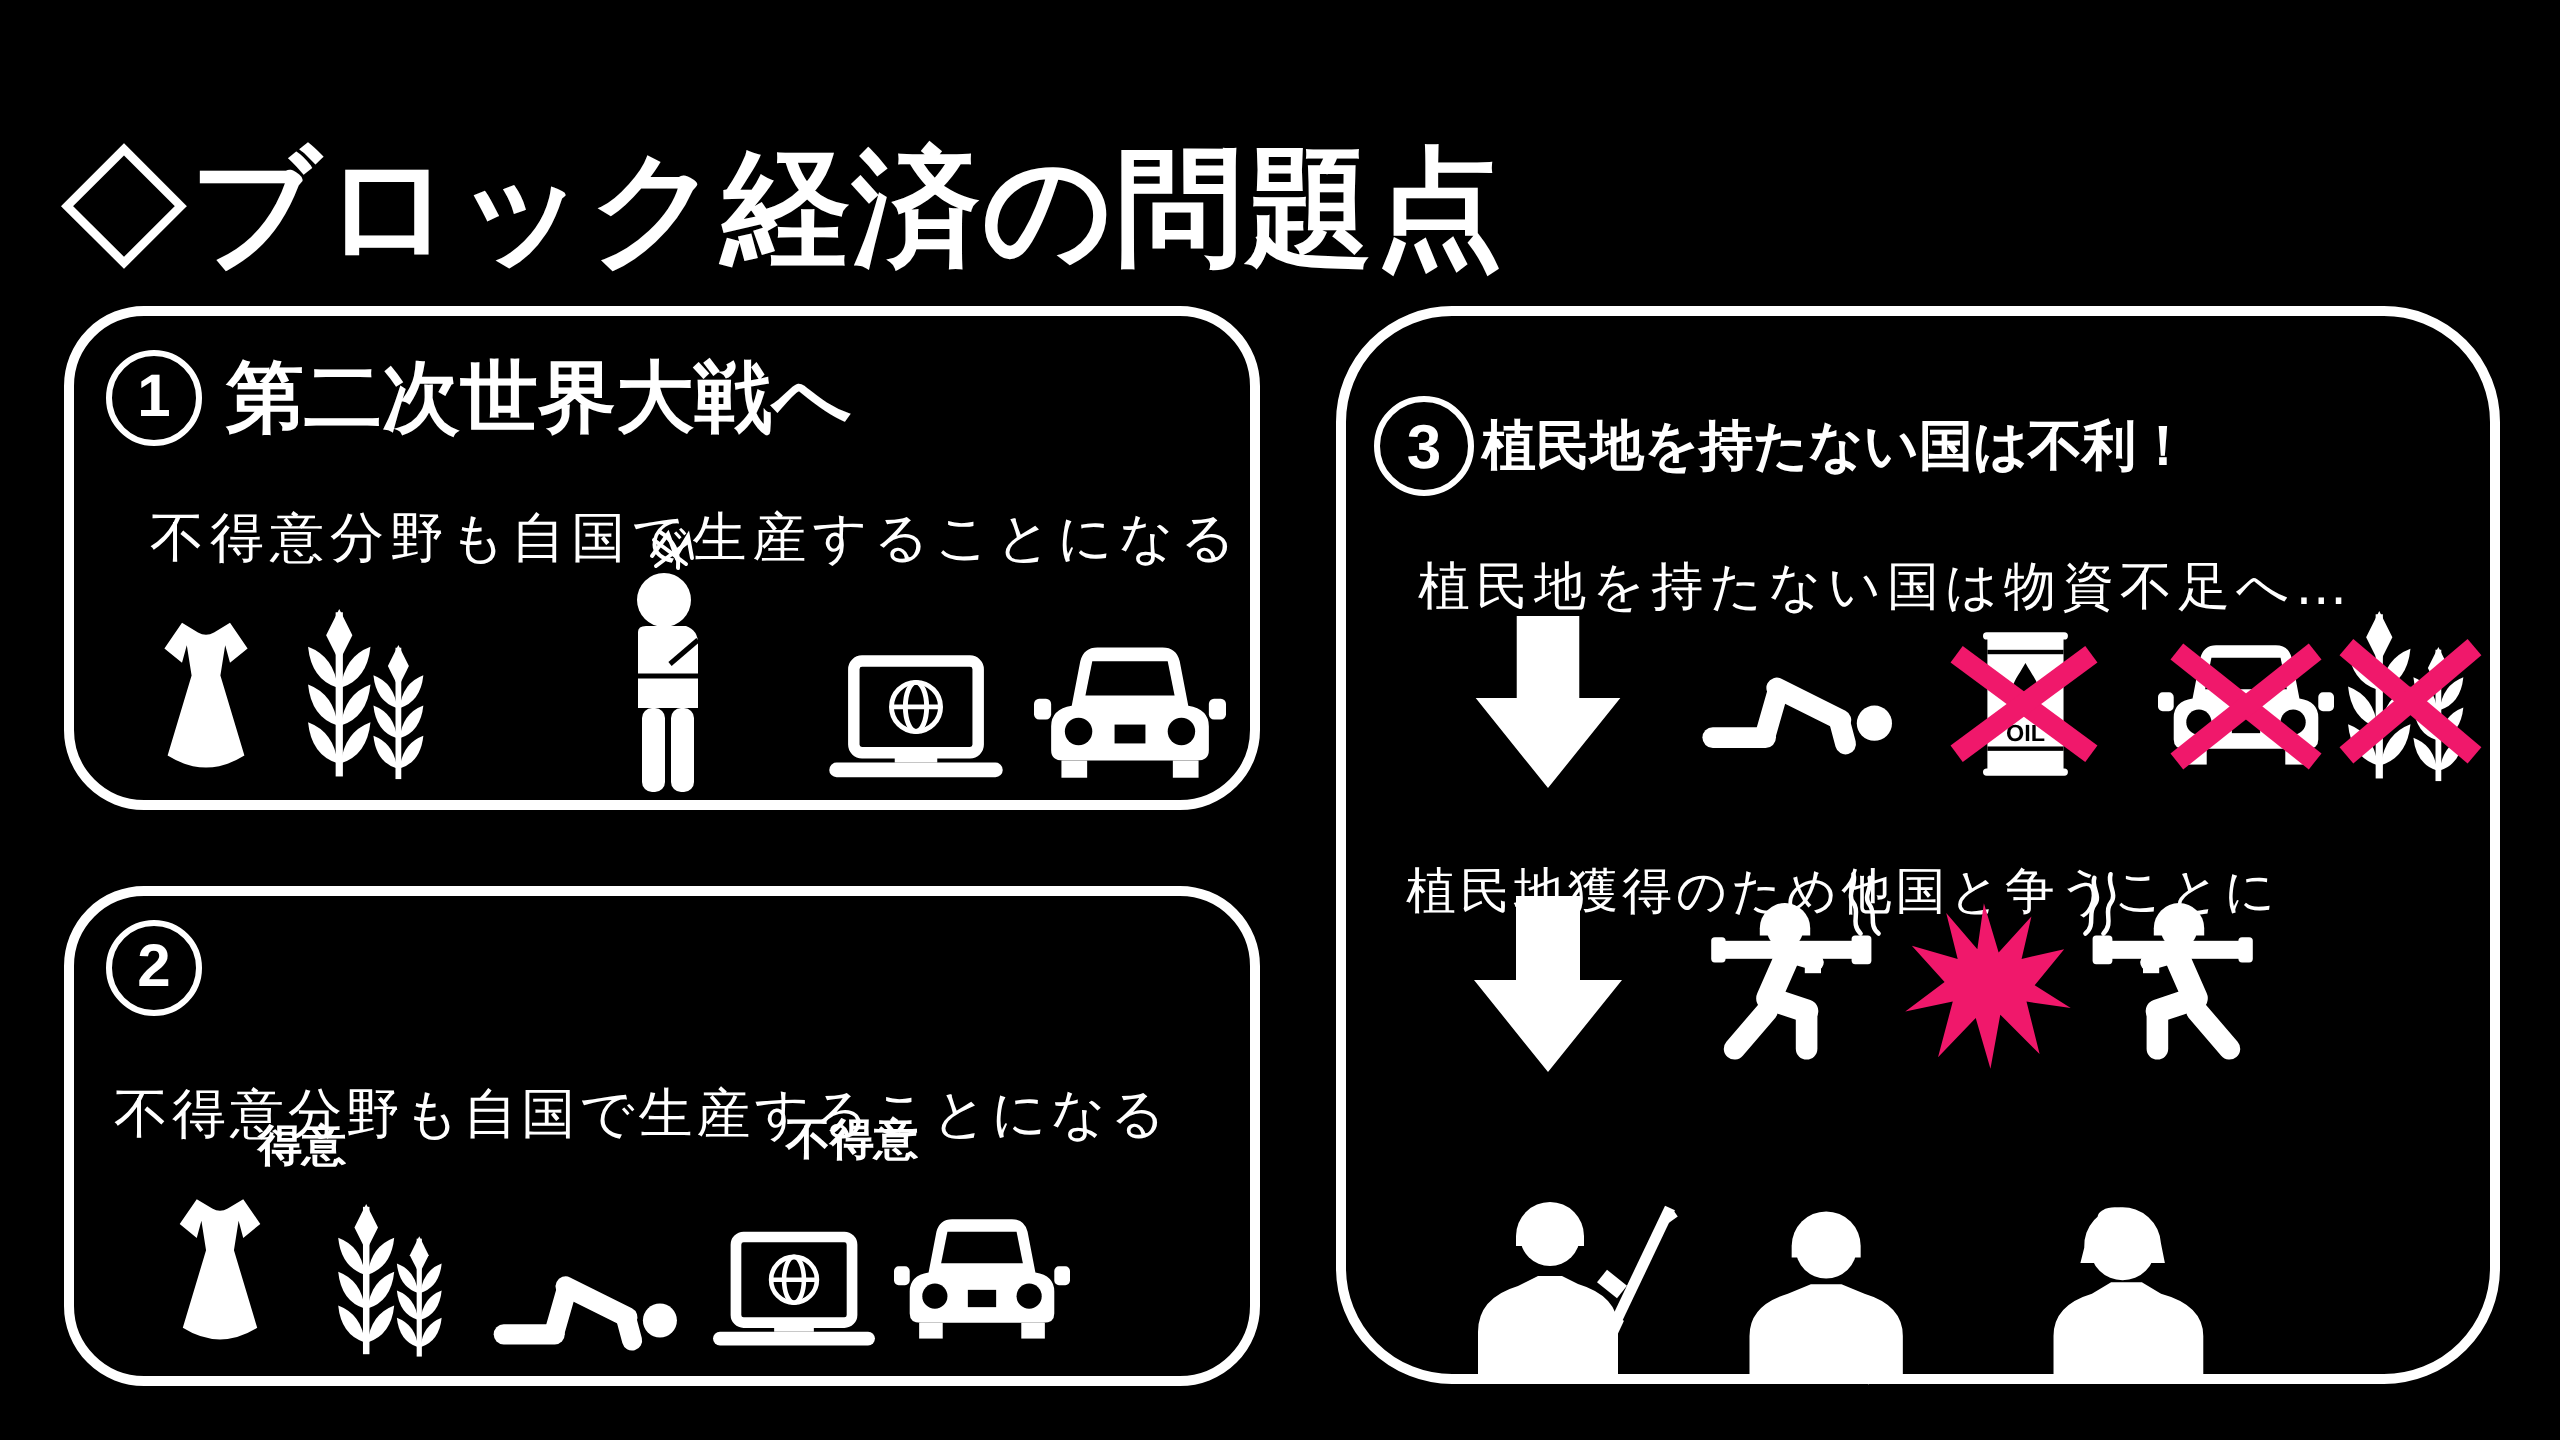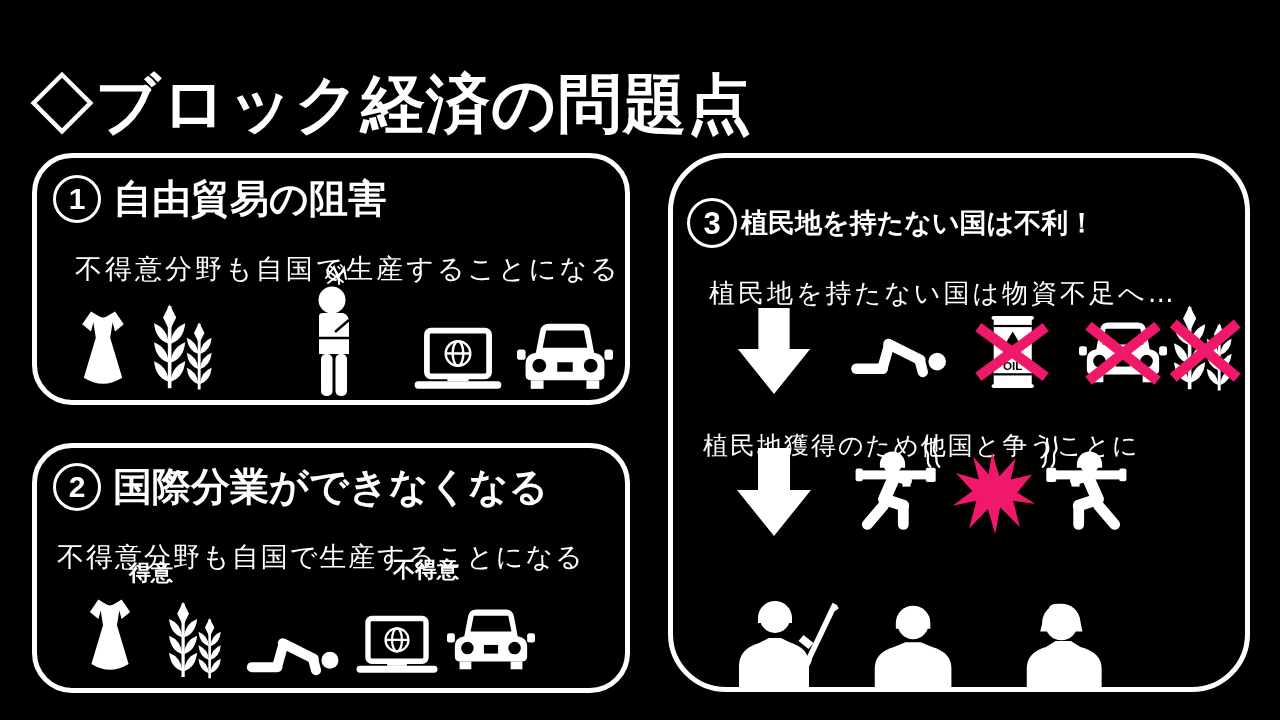--- a/index.html
+++ b/index.html
@@ -109,21 +109,21 @@
         <path d="M41 33 A14 14 0 0 1 69 33 L69 37 L41 37 Z" fill="#fff"></path>
       </g>
     </defs>
   </svg>
 
   <h1 class="abs title">◇ブロック経済の問題点</h1>
 
   <section class="box box1 b1">
     <div class="heading" style="left:16px;top:14px;">
       <span class="numcircle">1</span>
-      <span class="headtext">自由貿易の阻害</span>
+      <span class="headtext">第二次世界大戦へ</span>
     </div>
     <p class="sub" style="left:38px;top:66px;font-size:27px;">不得意分野も自国で生産することになる</p>
 
     <span class="icon" style="left:34px;top:148px;width:64px;height:86px;">
       <svg viewBox="0 0 80 100">
           <use href="#i-dress"></use>
         </svg>
     </span>
     <span class="icon" style="left:108px;top:142px;width:78px;height:96px;">
       <svg viewBox="0 0 95 106">
@@ -154,21 +154,20 @@
     <span class="icon" style="left:480px;top:160px;width:96px;height:80px;">
       <svg viewBox="0 0 112 92">
           <use href="#i-car"></use>
         </svg>
     </span>
   </section>
 
   <section class="box box2 b2">
     <div class="heading" style="left:16px;top:12px;">
       <span class="numcircle">2</span>
-      <span class="headtext">国際分業ができなくなる</span>
     </div>
     <p class="sub" style="left:20px;top:64px;font-size:27px;letter-spacing:2px;">不得意分野も自国で生産することになる</p>
 
     <span class="skill-label" style="left:92px;top:110px;">得意</span>
     <span class="skill-label" style="left:356px;top:107px;">不得意</span>
 
     <span class="icon" style="left:42px;top:146px;width:62px;height:84px;">
       <svg viewBox="0 0 80 100">
           <use href="#i-dress"></use>
         </svg>

